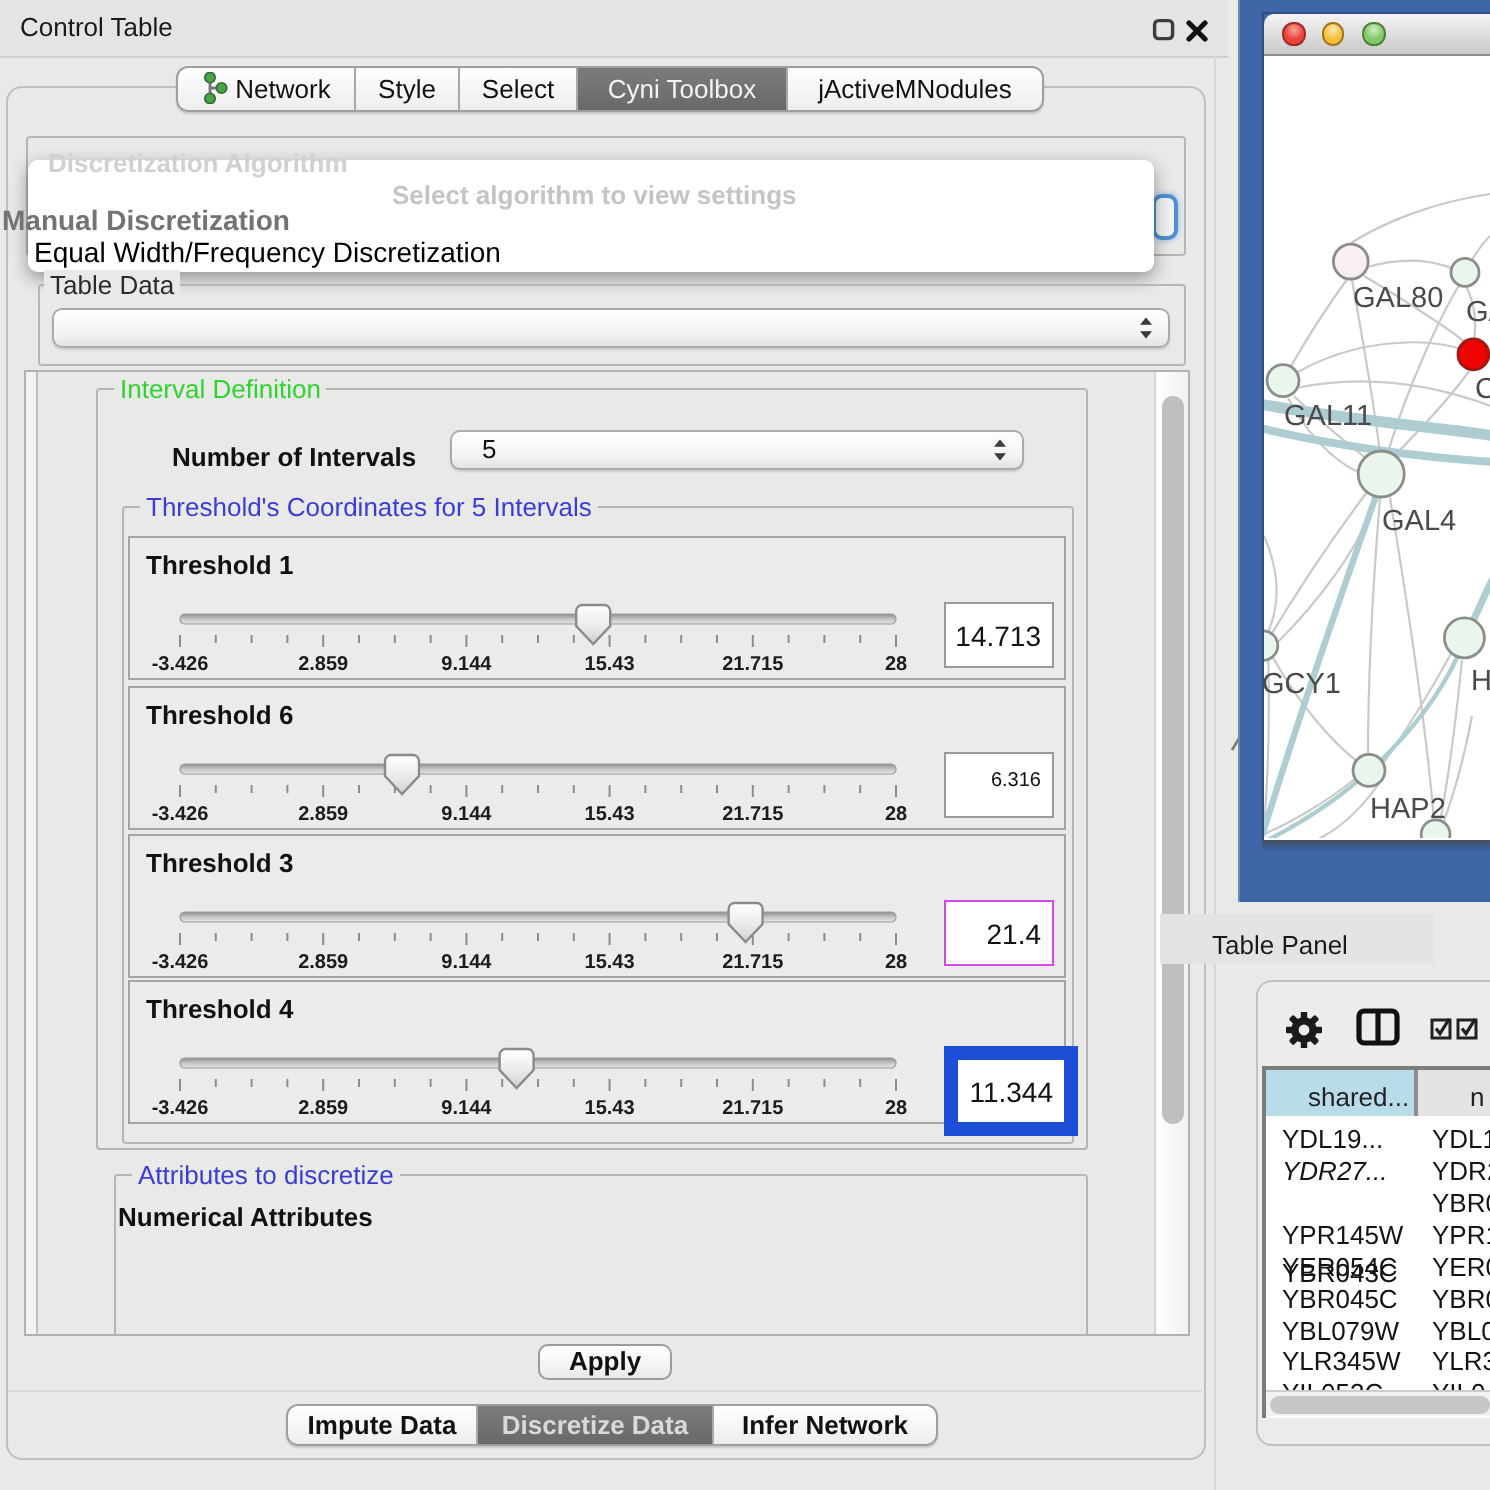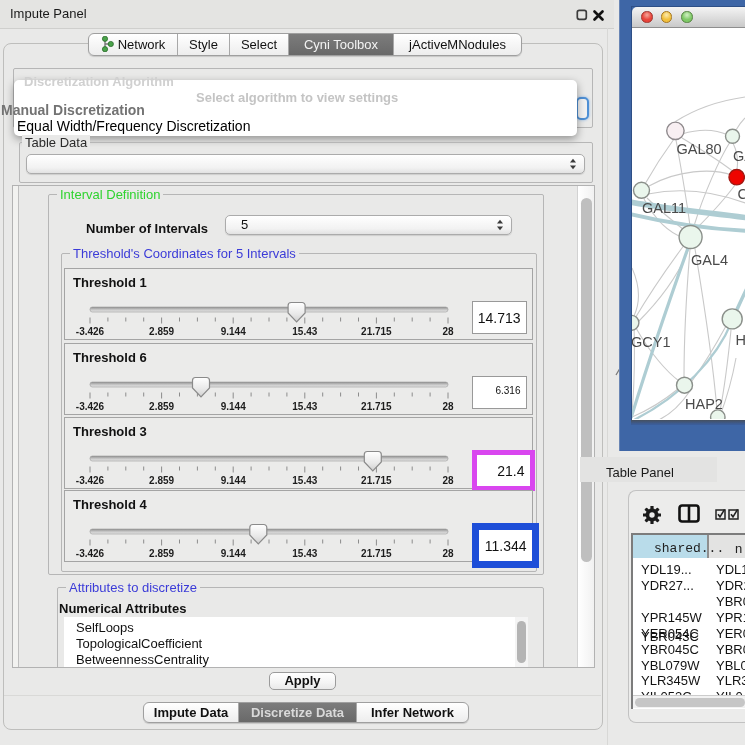--- a/index.html
+++ b/index.html
@@ -4,21 +4,21 @@
   html,body { margin:0; padding:0; }
   body { width:745px; height:745px; position:relative; overflow:hidden;
          font-family:"Liberation Sans", sans-serif; background:#e9e9e8; }
   .abs { position:absolute; }
   .group { position:absolute; border:1px solid #b6b6b6; border-radius:2px; }
   .gtitle { position:absolute; top:-8px; left:8px; background:#e9e9e8; padding:0 3px; font-size:13px; }
 </style></head>
 <body>
 
 <div class="abs" style="left:0;top:0;width:614px;height:28px;background:#e4e4e2;border-bottom:1px solid #cfcfcd;">
-  <div class="abs" style="left:10px;top:6px;font-size:13px;color:#1a1a1a;">Impute Panel</div>
+  <div class="abs" style="left:10px;top:6px;font-size:13px;color:#1a1a1a;">Control Table</div>
   <svg width="12" height="12" viewBox="0 0 12 12" style="position:absolute;left:576px;top:9px;">
     <rect x="1.3" y="1.3" width="9" height="9" rx="2" fill="none" stroke="#3c3c3c" stroke-width="1.7"></rect>
   </svg>
   <svg width="11" height="11" viewBox="0 0 11 11" style="position:absolute;left:593px;top:10px;">
     <path d="M1.5 1.5 L9.5 9.5 M9.5 1.5 L1.5 9.5" stroke="#111" stroke-width="2.6" stroke-linecap="round"></path>
   </svg>
 </div>
 
 <div class="abs" style="left:3px;top:43px;width:598px;height:685px;border:1px solid #bebebc;border-radius:8px;background:#e9e9e8;"></div>
 <div class="abs" style="left:607px;top:28px;width:1px;height:717px;background:#d8d8d6;"></div>
@@ -187,21 +187,21 @@
       <text x="25.0" y="66" font-size="10" font-weight="bold" fill="#1c1c1c" text-anchor="middle">-3.426</text>
           <text x="96.6" y="66" font-size="10" font-weight="bold" fill="#1c1c1c" text-anchor="middle">2.859</text>
           <text x="168.2" y="66" font-size="10" font-weight="bold" fill="#1c1c1c" text-anchor="middle">9.144</text>
           <text x="239.8" y="66" font-size="10" font-weight="bold" fill="#1c1c1c" text-anchor="middle">15.43</text>
           <text x="311.4" y="66" font-size="10" font-weight="bold" fill="#1c1c1c" text-anchor="middle">21.715</text>
           <text x="383.0" y="66" font-size="10" font-weight="bold" fill="#1c1c1c" text-anchor="middle">28</text>
       <path d="M 302.3 33.5 h 11 a3 3 0 0 1 3 3 v 7.5 l -8.5 9 l -8.5 -9 v -7.5 a3 3 0 0 1 3 -3 z" fill="url(#thumbg)" stroke="#8a8a8a" stroke-width="1.2"></path>
     </svg>
       <div style="position:absolute;left:8px;top:6px;font-size:13px;font-weight:bold;color:#111;">Threshold 3</div>
     </div>
-    <div style="position:absolute;left:458.5px;top:196.5px;width:53px;height:31px;border:5px solid #d946ef;background:#fff;">
+    <div style="position:absolute;left:458.5px;top:196.5px;width:53px;height:31px;border:1px solid #d946ef;background:#fff;">
       <div style="position:absolute;right:5px;top:8px;font-size:14px;color:#111;">21.4</div>
     </div><div style="position:absolute;left:51px;top:237px;width:467px;height:70px;border:1px solid #a4a4a4;background:#ebebea;">
       <svg width="467" height="70" style="position:absolute;left:0;top:0">
       <rect x="25" y="38" width="358" height="5" rx="2.4" fill="url(#trackg)" stroke="#9a9a9a" stroke-width="0.6"></rect>
       <line x1="25.0" y1="48.5" x2="25.0" y2="54.5" stroke="#8c8c8c" stroke-width="1"></line>
           <line x1="42.9" y1="48.5" x2="42.9" y2="52.5" stroke="#8c8c8c" stroke-width="1"></line>
           <line x1="60.8" y1="48.5" x2="60.8" y2="52.5" stroke="#8c8c8c" stroke-width="1"></line>
           <line x1="78.7" y1="48.5" x2="78.7" y2="52.5" stroke="#8c8c8c" stroke-width="1"></line>
           <line x1="96.6" y1="48.5" x2="96.6" y2="54.5" stroke="#8c8c8c" stroke-width="1"></line>
           <line x1="114.5" y1="48.5" x2="114.5" y2="52.5" stroke="#8c8c8c" stroke-width="1"></line>
@@ -232,27 +232,20 @@
     </div>
     <div style="position:absolute;left:458.5px;top:270px;width:53px;height:31px;border:7px solid #1d4ed8;background:#fff;">
       <div style="position:absolute;right:5px;top:8px;font-size:14px;color:#111;">11.344</div>
     </div>
   </div>
 
   <div class="group" style="left:44px;top:401px;width:485px;height:120px;">
     <span class="gtitle" style="color:#3b3bd8;">Attributes to discretize</span>
   </div>
   <div class="abs" style="left:46px;top:415px;font-size:13px;font-weight:bold;color:#111;">Numerical Attributes</div>
-  <div class="abs" style="left:51px;top:431px;width:464px;height:60px;background:#fff;">
-    <div class="abs" style="left:12px;top:3px;font-size:13px;color:#111;">SelfLoops</div>
-    <div class="abs" style="left:12px;top:19px;font-size:13px;color:#111;">TopologicalCoefficient</div>
-    <div class="abs" style="left:12px;top:35px;font-size:13px;color:#111;">BetweennessCentrality</div>
-    <div style="position:absolute;right:0;top:0;width:13px;height:60px;background:#f4f4f4;"></div>
-    <div style="position:absolute;right:2px;top:4px;width:9px;height:42px;background:#b4b4b4;border-radius:5px;"></div>
-  </div>
 </div>
 
 <div class="abs" style="left:269px;top:672px;width:65px;height:16px;border:1px solid #9b9b9b;border-radius:5px;background:linear-gradient(#ffffff,#f4f4f4 60%,#e9e9e9);text-align:center;line-height:16px;font-size:13px;font-weight:bold;color:#111;">Apply</div>
 
 <div class="abs" style="left:4px;top:695px;width:597px;height:1px;background:#d9d9d7;"></div>
 <div style="position:absolute;left:143px;top:702px;height:19px;border:1px solid #9f9f9f;border-radius:6px;overflow:hidden;background:linear-gradient(#ffffff,#ededed);box-shadow:0 1px 1px rgba(0,0,0,0.15);white-space:nowrap;"><div style="display:inline-block;vertical-align:top;height:19px;line-height:19px;width:94px;text-align:center;border-right:1px solid #a8a8a8;color:#111;font-size:13px;font-weight:bold;">Impute Data</div><div style="display:inline-block;vertical-align:top;height:19px;line-height:19px;width:117px;text-align:center;background:linear-gradient(#7c7c7c,#696969);border-right:1px solid #a8a8a8;color:#d9d9d9;font-size:13px;font-weight:bold;">Discretize Data</div><div style="display:inline-block;vertical-align:top;height:19px;line-height:19px;width:111px;text-align:center;color:#111;font-size:13px;font-weight:bold;">Infer Network</div></div>
 
 <svg width="8" height="8" viewBox="0 0 8 8" style="position:absolute;left:614.5px;top:369px;">
   <path d="M1 6 L4 1 L7 6" fill="none" stroke="#7a7a7a" stroke-width="1.3"></path>
 </svg>
@@ -346,28 +339,28 @@
 <svg width="12" height="12" viewBox="0 0 12 12" style="position:absolute;left:728px;top:508px;">
  <rect x="1" y="2" width="9" height="9" fill="none" stroke="#222" stroke-width="1.5"></rect>
  <path d="M3 6.2 L5 8.8 L9.6 1.4" fill="none" stroke="#222" stroke-width="1.6"></path>
 </svg>
 
 <div class="abs" style="left:631px;top:533px;width:114px;height:174px;border-left:2px solid #7c7c7c;border-top:2px solid #7c7c7c;background:#fff;overflow:hidden;">
 
   <div class="abs" style="left:0;top:0;width:74px;height:24px;background:#b9dcea;border-bottom:1px solid #8aa9b5;"></div>
   <div class="abs" style="left:74px;top:0;width:2px;height:24px;background:#8e8e8e;"></div>
   <div class="abs" style="left:76px;top:0;width:38px;height:24px;background:#e3e3e2;border-bottom:1px solid #adadad;"></div>
-  <div class="abs" style="left:21px;top:6px;font-size:13px;color:#222;font-family:Liberation Mono, monospace;">shared...</div>
+  <div class="abs" style="left:21px;top:6px;font-size:13px;color:#222;">shared...</div>
   <div class="abs" style="left:102px;top:6px;font-size:13px;color:#222;">n</div>
 </div>
 <div class="abs" style="left:633px;top:558px;width:112px;height:137px;background:#fff;overflow:hidden;">
 </div>
 <div style="position:absolute;left:641px;top:561.8px;font-size:13px;color:#131313;">YDL19...</div>
 <div style="position:absolute;left:716px;top:561.8px;font-size:13px;color:#131313;">YDL1</div>
-<div style="position:absolute;left:641px;top:577.8px;font-size:13px;color:#131313;">YDR27...</div>
+<div style="position:absolute;left:641px;top:577.8px;font-size:13px;color:#131313;font-style:italic;">YDR27...</div>
 <div style="position:absolute;left:716px;top:577.8px;font-size:13px;color:#131313;">YDR2</div>
 <div style="position:absolute;left:641px;top:593.7px;font-size:13px;color:#131313;margin-top:35px;">YBR043C</div>
 <div style="position:absolute;left:716px;top:593.7px;font-size:13px;color:#131313;">YBR0</div>
 <div style="position:absolute;left:641px;top:609.6px;font-size:13px;color:#131313;">YPR145W</div>
 <div style="position:absolute;left:716px;top:609.6px;font-size:13px;color:#131313;">YPR1</div>
 <div style="position:absolute;left:641px;top:625.6px;font-size:13px;color:#131313;">YER054C</div>
 <div style="position:absolute;left:716px;top:625.6px;font-size:13px;color:#131313;">YER0</div>
 <div style="position:absolute;left:641px;top:641.5px;font-size:13px;color:#131313;">YBR045C</div>
 <div style="position:absolute;left:716px;top:641.5px;font-size:13px;color:#131313;">YBR0</div>
 <div style="position:absolute;left:641px;top:657.5px;font-size:13px;color:#131313;">YBL079W</div>

